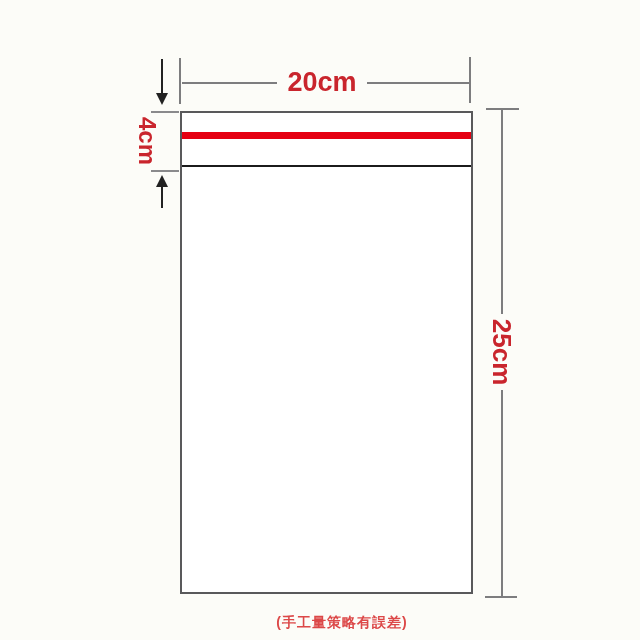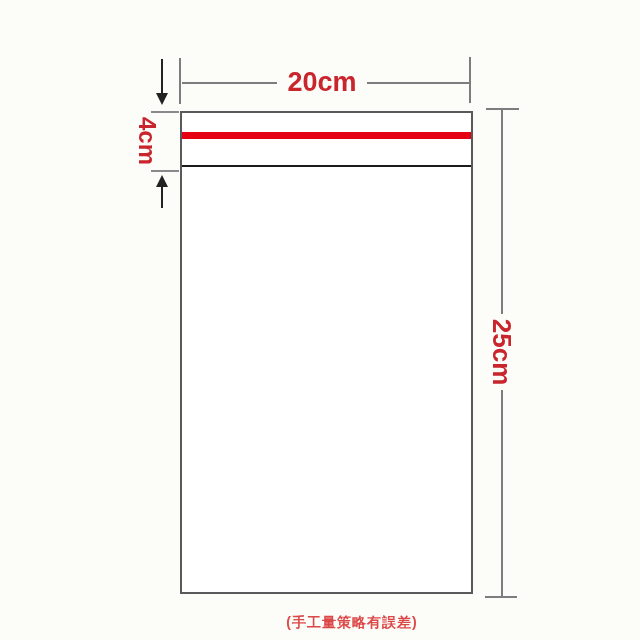--- a/index.html
+++ b/index.html
@@ -53,21 +53,21 @@
   .dim25-seg-lower   { left:501px; top:390px; width:2px; height:207px; background:#7d7d7f; }
   .dim25-tick-bottom { left:485px; top:596px; width:32px; height:2px; background:#7d7d7f; }
   .dim25-label {
     left:464px; top:338px; width:76px; height:28px; line-height:28px;
     text-align:center; font-size:26px; font-weight:bold; color:#c9252d;
     transform:rotate(90deg); background:#fcfcf8;
   }
 
   
   .note {
-    left:232px; top:612px; width:240px; height:20px; line-height:20px;
+    left:222px; top:612px; width:240px; height:20px; line-height:20px;
     text-align:center; font-size:14px; font-weight:bold; color:#dc4848;
     letter-spacing:1px;
   }
 </style>
 </head>
 <body>
 
 <div class="stage">
 
   <div class="abs bag-body"></div>

